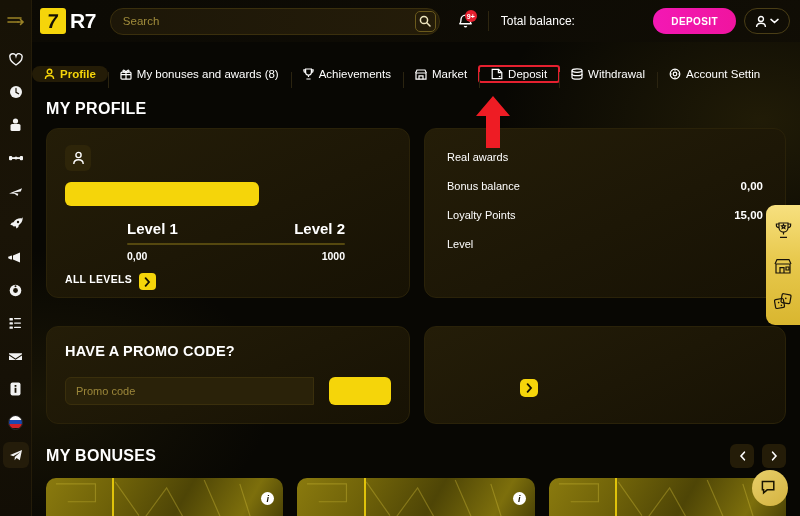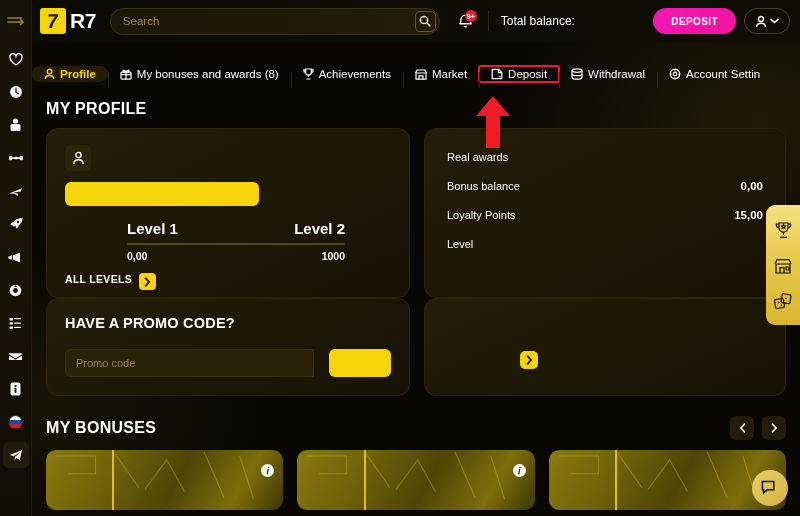--- a/index.html
+++ b/index.html
@@ -506,21 +506,21 @@
           <span>Loyalty Points</span>
           <span class="v">15,00</span>
         </div>
         <div class="bal-row">
           <span>Level</span>
           <span class="v"></span>
         </div>
       </div>
     </div>
 
-    <div class="row" style="margin-top:0">
+    <div class="row" style="margin-top:28px">
       <div class="card" id="promo-card">
         <div class="h">HAVE A PROMO CODE?</div>
         <div class="promo-line">
           <input id="promo-input" type="text" placeholder="Promo code" style="">
           <button id="promo-btn"></button>
         </div>
       </div>
 
       <div class="card" id="extra-card">
         <div id="extra-chev">

